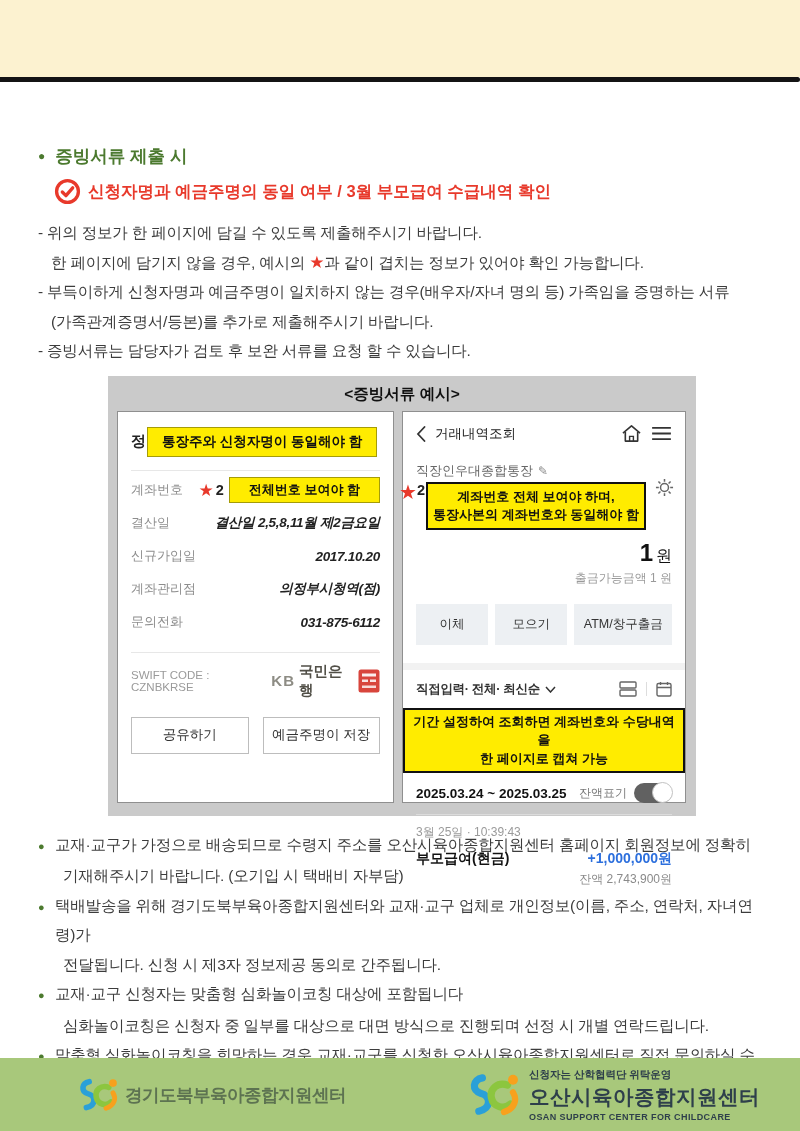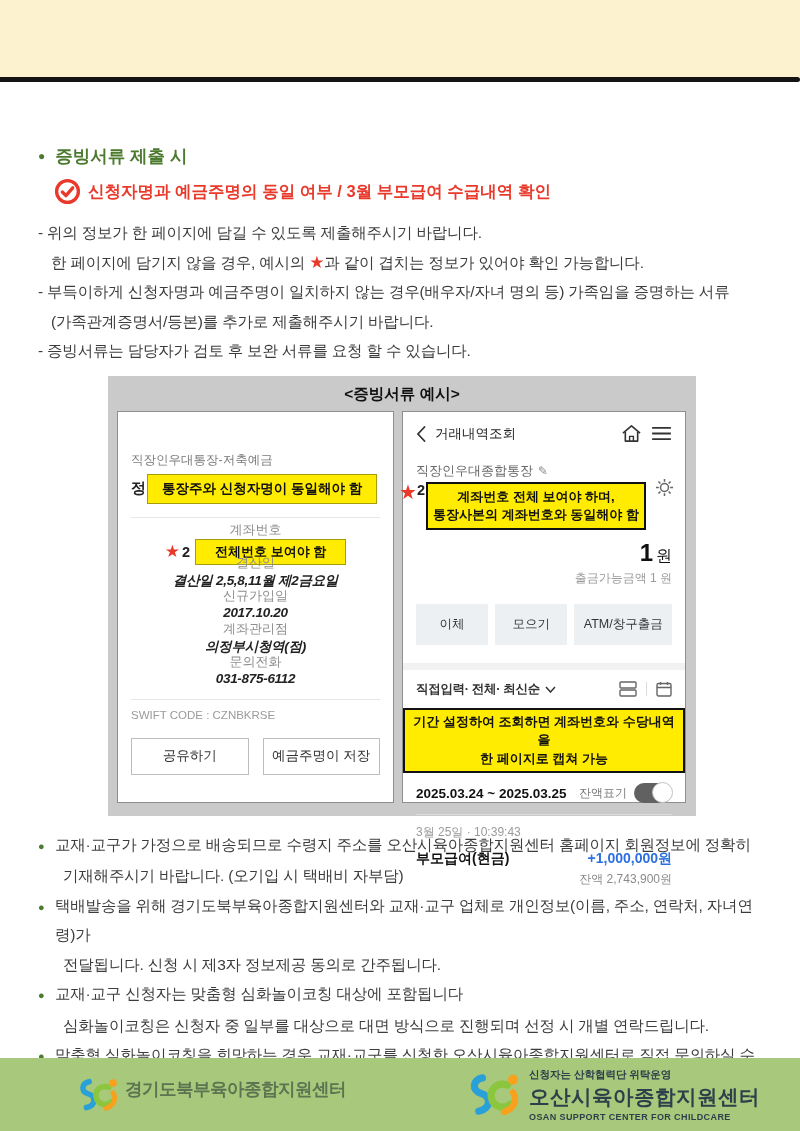--- a/index.html
+++ b/index.html
@@ -36,21 +36,21 @@
   .header-spacer { flex:1; }
   .icon-btn { display:inline-flex; align-items:center; }
 
   
   .acct-type { margin-top:30px; color:#7b7b7b; font-size:12.5px; }
   .holder-row { margin-top:5px; display:flex; align-items:center; }
   .holder-prefix { font-weight:bold; font-size:15px; color:#222; }
   .hl-note { background:#ffec00; border:1px solid #a59c08; font-weight:bold; font-size:13.5px;
     padding:5px 14px; margin-left:1px; color:#111; white-space:nowrap; }
   .l-div { border-top:1px solid #e7e7e7; margin:13px 0 3px; }
-  .info-row { display:flex; align-items:center; justify-content:space-between; height:33px;flex-direction:column; }
+  .info-row { display:flex; align-items:center; justify-content:space-between; height:33px; }
   .info-label { color:#8d8d8d; font-size:13px; }
   .info-value { color:#222; font-size:13.5px; font-weight:bold; letter-spacing:-0.3px;font-style:italic; }
   .acct-value { display:flex; align-items:center; gap:2px; }
   .hl-note.small { font-size:13px; padding:3px 19px; margin-left:3px; }
   .star { color:#e8392b; font-size:17px; line-height:1; }
   .digit { font-weight:bold; font-size:14.5px; color:#222; }
   .swift-row { display:flex; justify-content:space-between; align-items:center; margin-top:9px; }
   .swift { color:#9a9a9a; font-size:11.5px; }
   .kb { display:flex; gap:4px; align-items:center; }
   .kb-kb { color:#8d8c84; font-weight:bold; font-size:15px; letter-spacing:1px; }
@@ -98,21 +98,21 @@
 
   
   .bullets { margin-top:14px; font-size:15.5px; color:#3c3c3c; letter-spacing:-0.2px; }
   .b-line { display:flex; line-height:29.5px; }
   .b-dot { width:17px; flex:none; color:#4c7a2f; font-size:11px; padding-top:2px; }
   .b-text { flex:1; }
 
   
   .footer { position:absolute; left:0; bottom:0; width:800px; height:73px; background:#a8c87b;
     display:flex; align-items:center; }
-  .f-left { display:flex; align-items:flex-start; gap:5px; margin-left:78px; }
+  .f-left { display:flex; align-items:center; gap:5px; margin-left:78px; }
   .f-left-text { color:#5d7351; font-weight:bold; font-size:17.5px; letter-spacing:-0.5px; }
   .f-right { display:flex; align-items:center; gap:7px; margin-left:auto; margin-right:40px; }
   .f-right-text { color:#2e3f4b; }
   .f-sub { font-size:10.5px; font-weight:bold; }
   .f-org { font-size:20.5px; font-weight:bold; letter-spacing:0.5px; margin-top:1px; }
   .f-en { font-size:9px; font-weight:bold; letter-spacing:0.4px; margin-top:1px; }
 </style>
 </head>
 <body>
 
@@ -143,21 +143,20 @@
     <div class="indent">(가족관계증명서/등본)를 추가로 제출해주시기 바랍니다.</div>
     <div>- 증빙서류는 담당자가 검토 후 보완 서류를 요청 할 수 있습니다.</div>
   </div>
 
   <div class="example-panel">
     <div class="example-title">&lt;증빙서류 예시&gt;</div>
     <div class="phones">
 
       <div class="phone left">
 
-        <div class="acct-type">직장인우대통장-저축예금</div>
 
         <div class="holder-row">
           <span class="holder-prefix">정</span>
           <span class="hl-note">통장주와 신청자명이 동일해야 함</span>
         </div>
 
         <div class="l-div"></div>
 
         <div class="info-row">
           <span class="info-label">계좌번호</span>
@@ -181,20 +180,33 @@
         </div>
         <div class="info-row">
           <span class="info-label">문의전화</span>
           <span class="info-value">031-875-6112</span>
         </div>
 
         <div class="l-div"></div>
 
         <div class="swift-row">
           <span class="swift">SWIFT CODE : CZNBKRSE</span>
+          <span class="kb">
+            <span class="kb-kb">KB</span>
+            <span class="kb-name">국민은행</span>
+            <span class="icon-btn">
+              <svg width="22" height="24" viewBox="0 0 22 24">
+                  <rect x="0.5" y="0.5" width="21" height="23" rx="2.5" fill="#d8453c"></rect>
+                  <rect x="4" y="4.5" width="14" height="3" fill="#fff" opacity="0.9"></rect>
+                  <rect x="4" y="10.5" width="6" height="2.5" fill="#fff" opacity="0.85"></rect>
+                  <rect x="12" y="10.5" width="6" height="2.5" fill="#fff" opacity="0.85"></rect>
+                  <rect x="4" y="16.5" width="14" height="2.5" fill="#fff" opacity="0.8"></rect>
+                </svg>
+            </span>
+          </span>
         </div>
 
         <div class="btn-row">
           <div class="outline-btn">공유하기</div>
           <div class="outline-btn">예금주명이 저장</div>
         </div>
       </div>
 
       <div class="phone right">
         <div class="phone-header">

